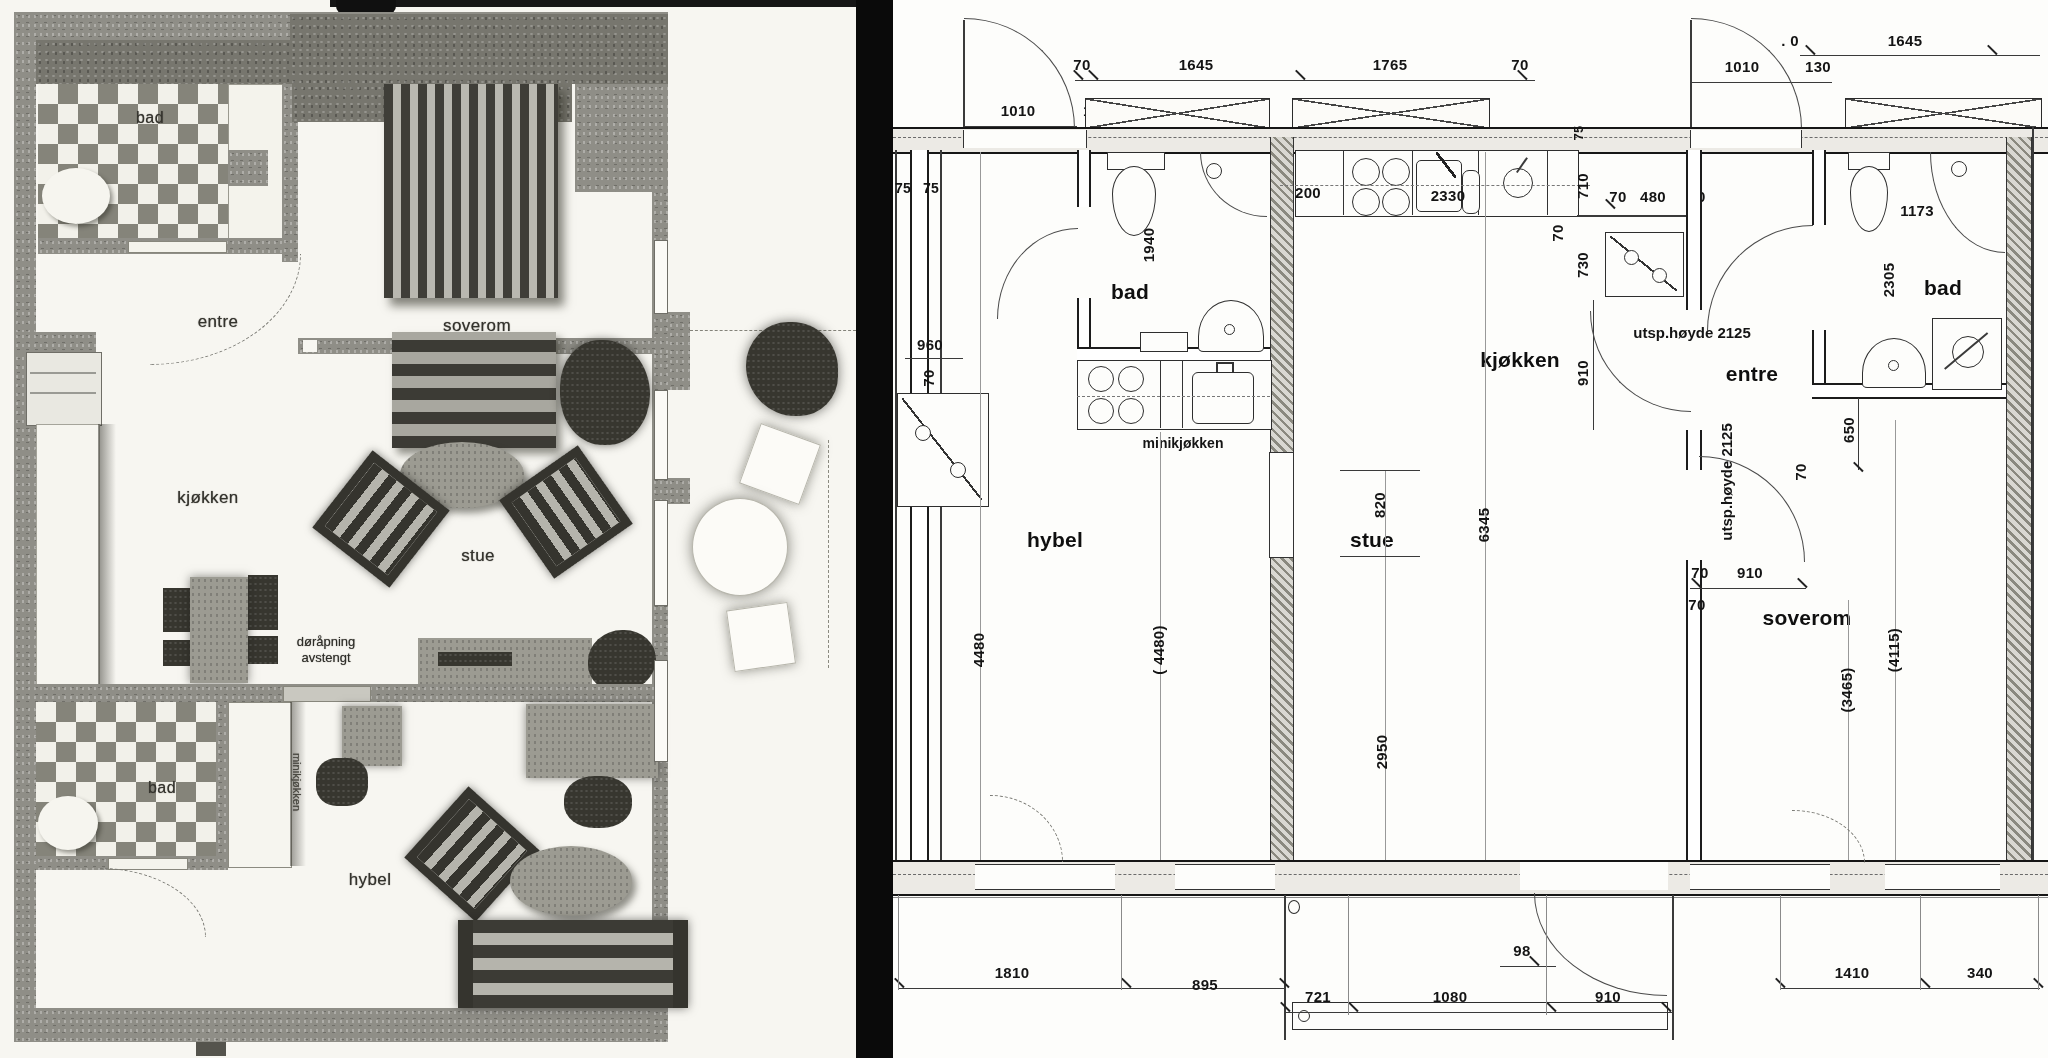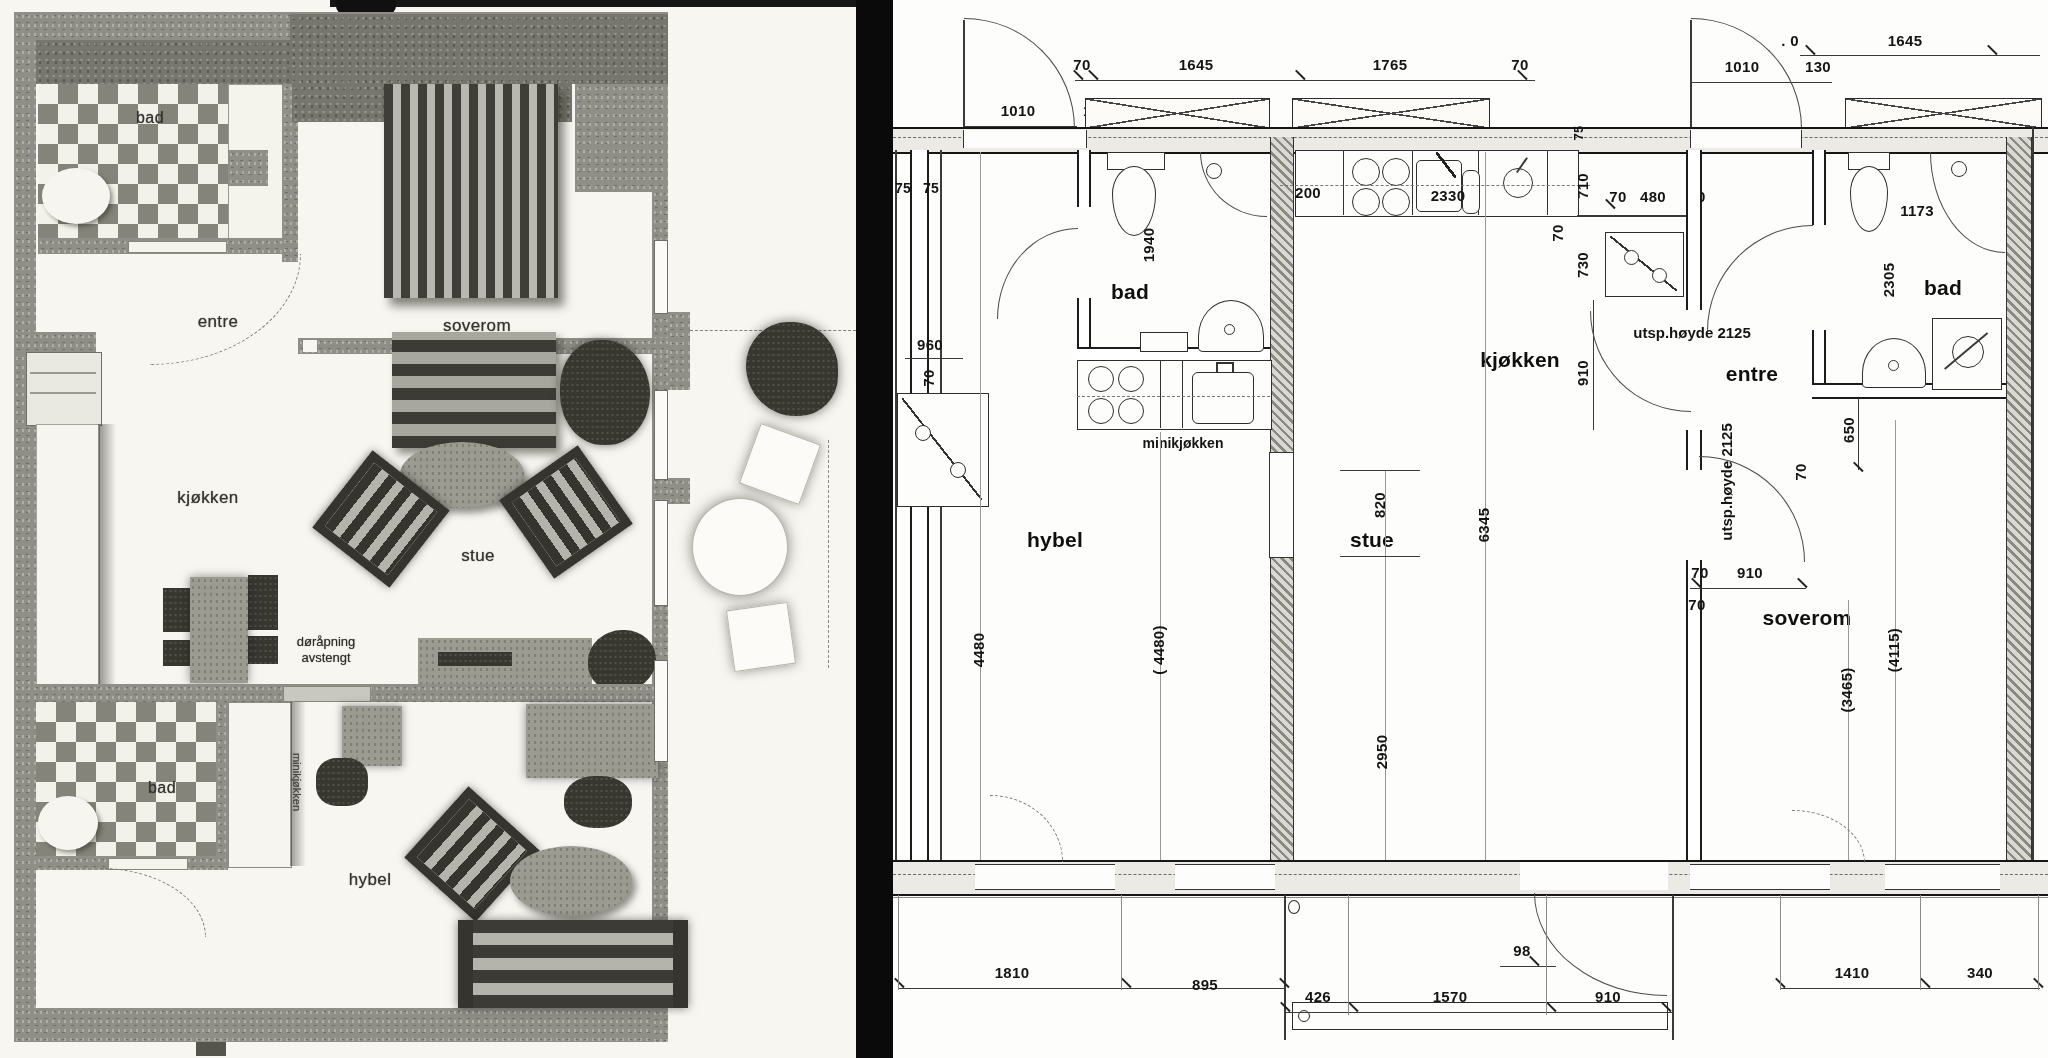--- a/index.html
+++ b/index.html
@@ -467,24 +467,24 @@
     </div>
   <div class="a dm" style="left:1205px;top:972px;">
       <span class="a c" style="left:0;top:12px">895</span>
     </div>
   <div class="a ln" style="left:1284px;top:1012px;width:390px;height:1.4px;"></div>
   <div class="a tk" style="left:1279px;top:1006px;"></div>
   <div class="a tk" style="left:1347px;top:1006px;"></div>
   <div class="a tk" style="left:1545px;top:1006px;"></div>
   <div class="a tk" style="left:1660px;top:1006px;"></div>
   <div class="a dm" style="left:1318px;top:996px;">
-      <span class="a c" style="left:0;top:0">426</span>
+      <span class="a c" style="left:0;top:0">721</span>
     </div>
   <div class="a dm" style="left:1450px;top:996px;">
-      <span class="a c" style="left:0;top:0">1570</span>
+      <span class="a c" style="left:0;top:0">1080</span>
     </div>
   <div class="a dm" style="left:1608px;top:996px;">
       <span class="a c" style="left:0;top:0">910</span>
     </div>
   <div class="a dm" style="left:1522px;top:950px;">
       <span class="a c" style="left:0;top:0">98</span>
     </div>
   <div class="a ln" style="left:1500px;top:966px;width:56px;height:1.4px;"></div>
   <div class="a tk" style="left:1528px;top:960px;"></div>
   <div class="a ln" style="left:1780px;top:988px;width:260px;height:1.4px;"></div>

